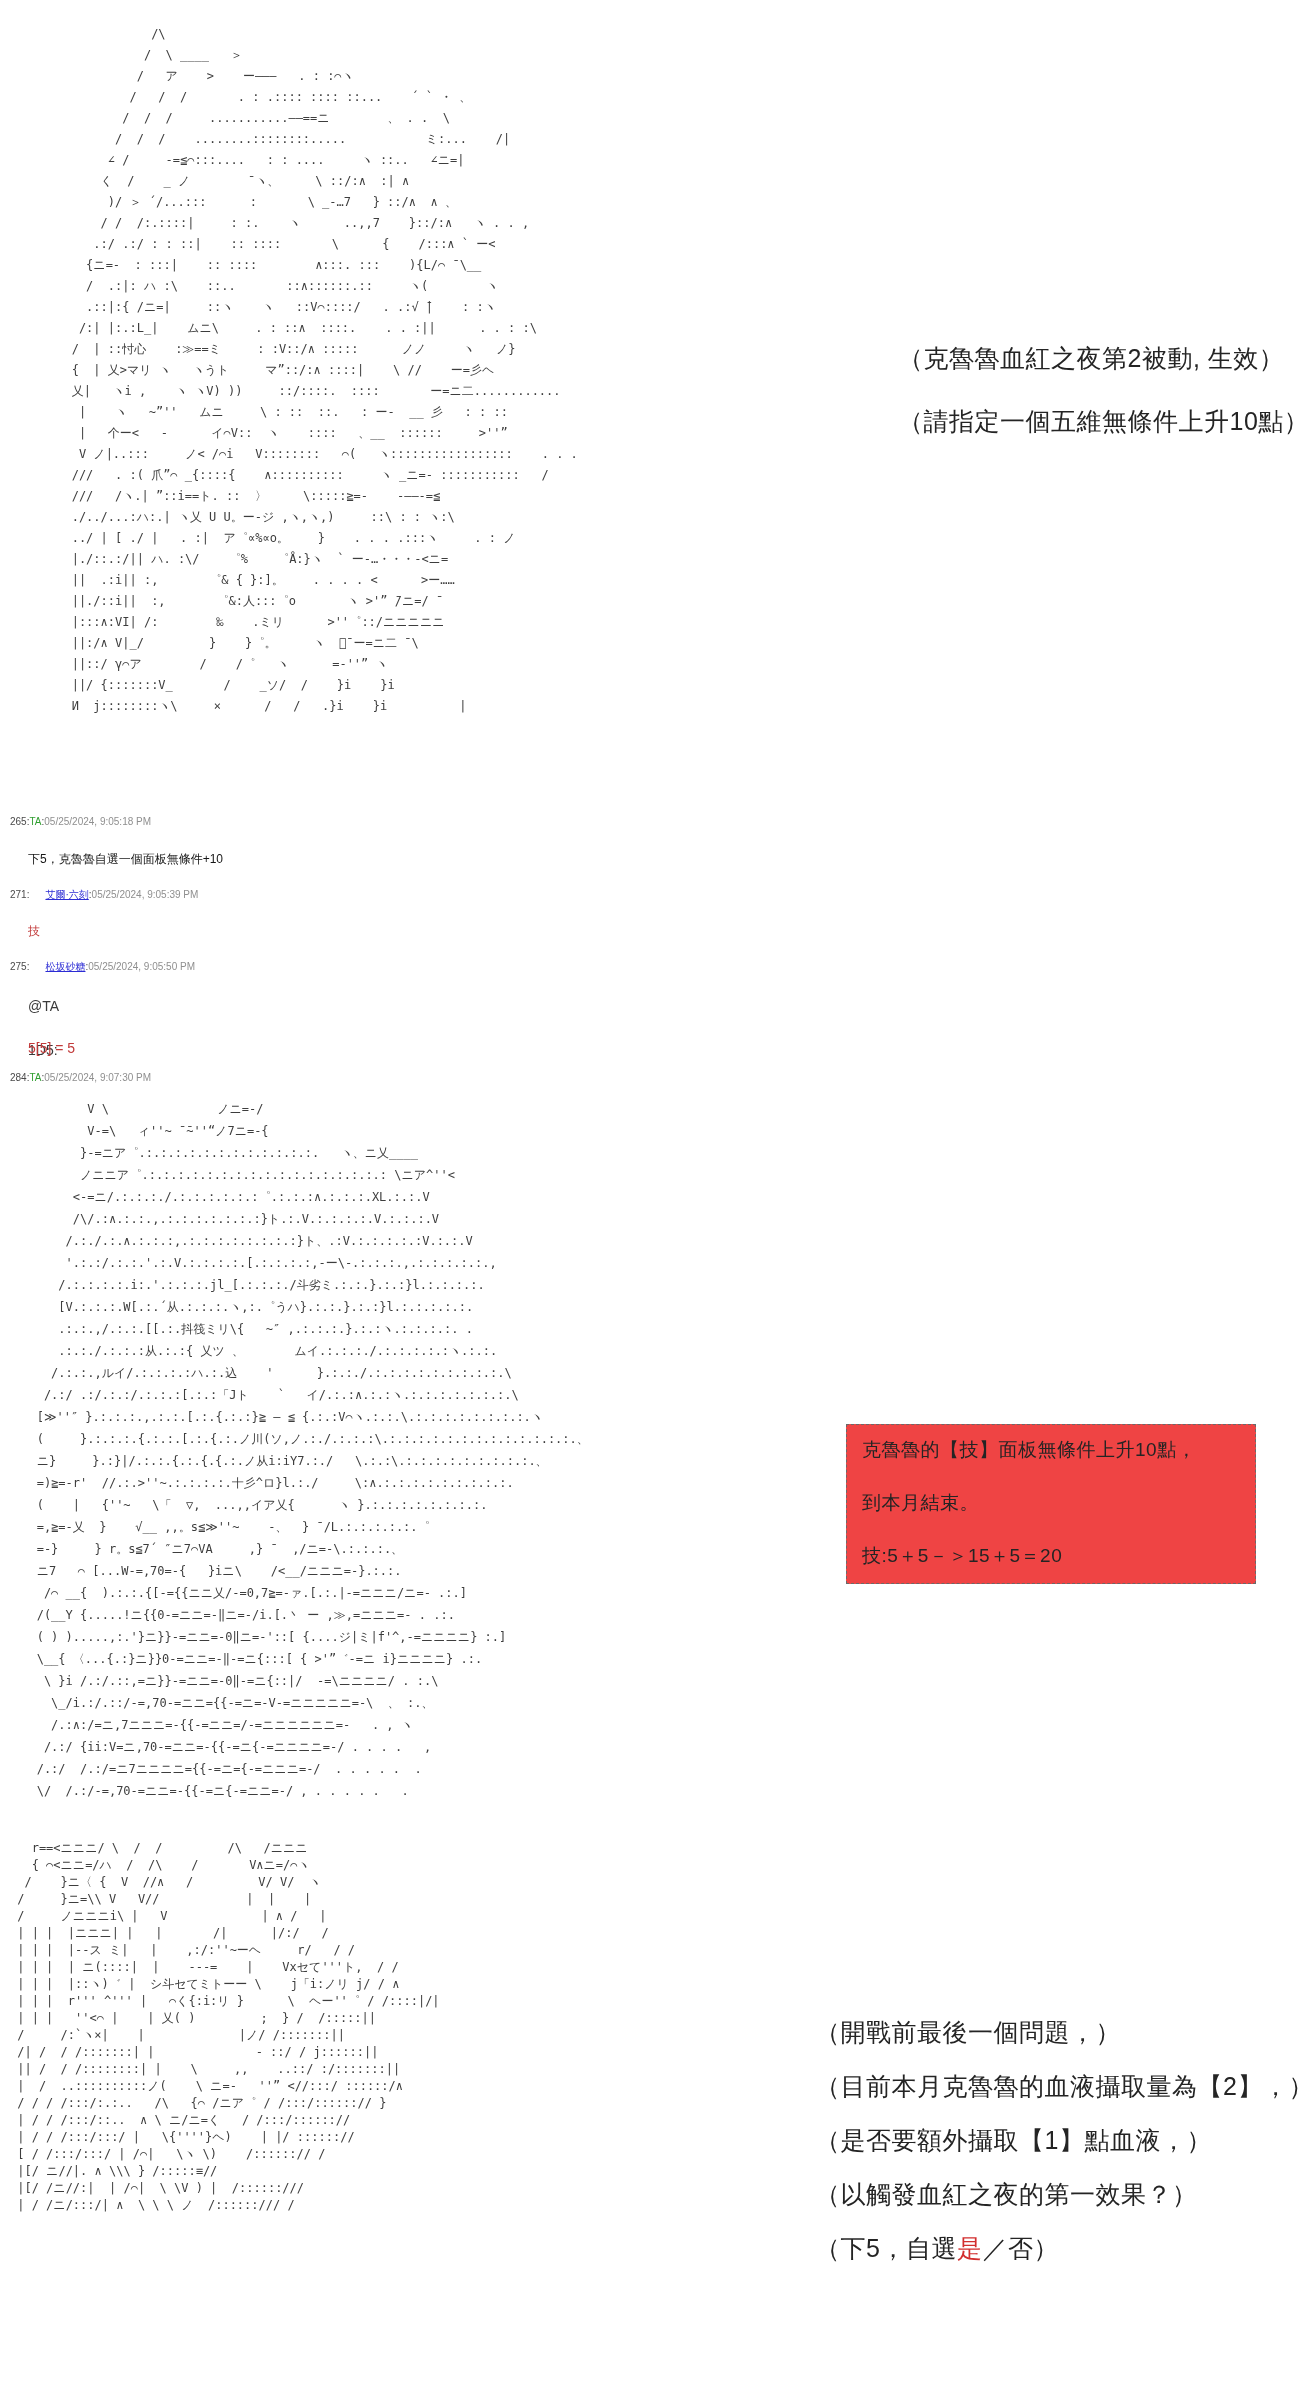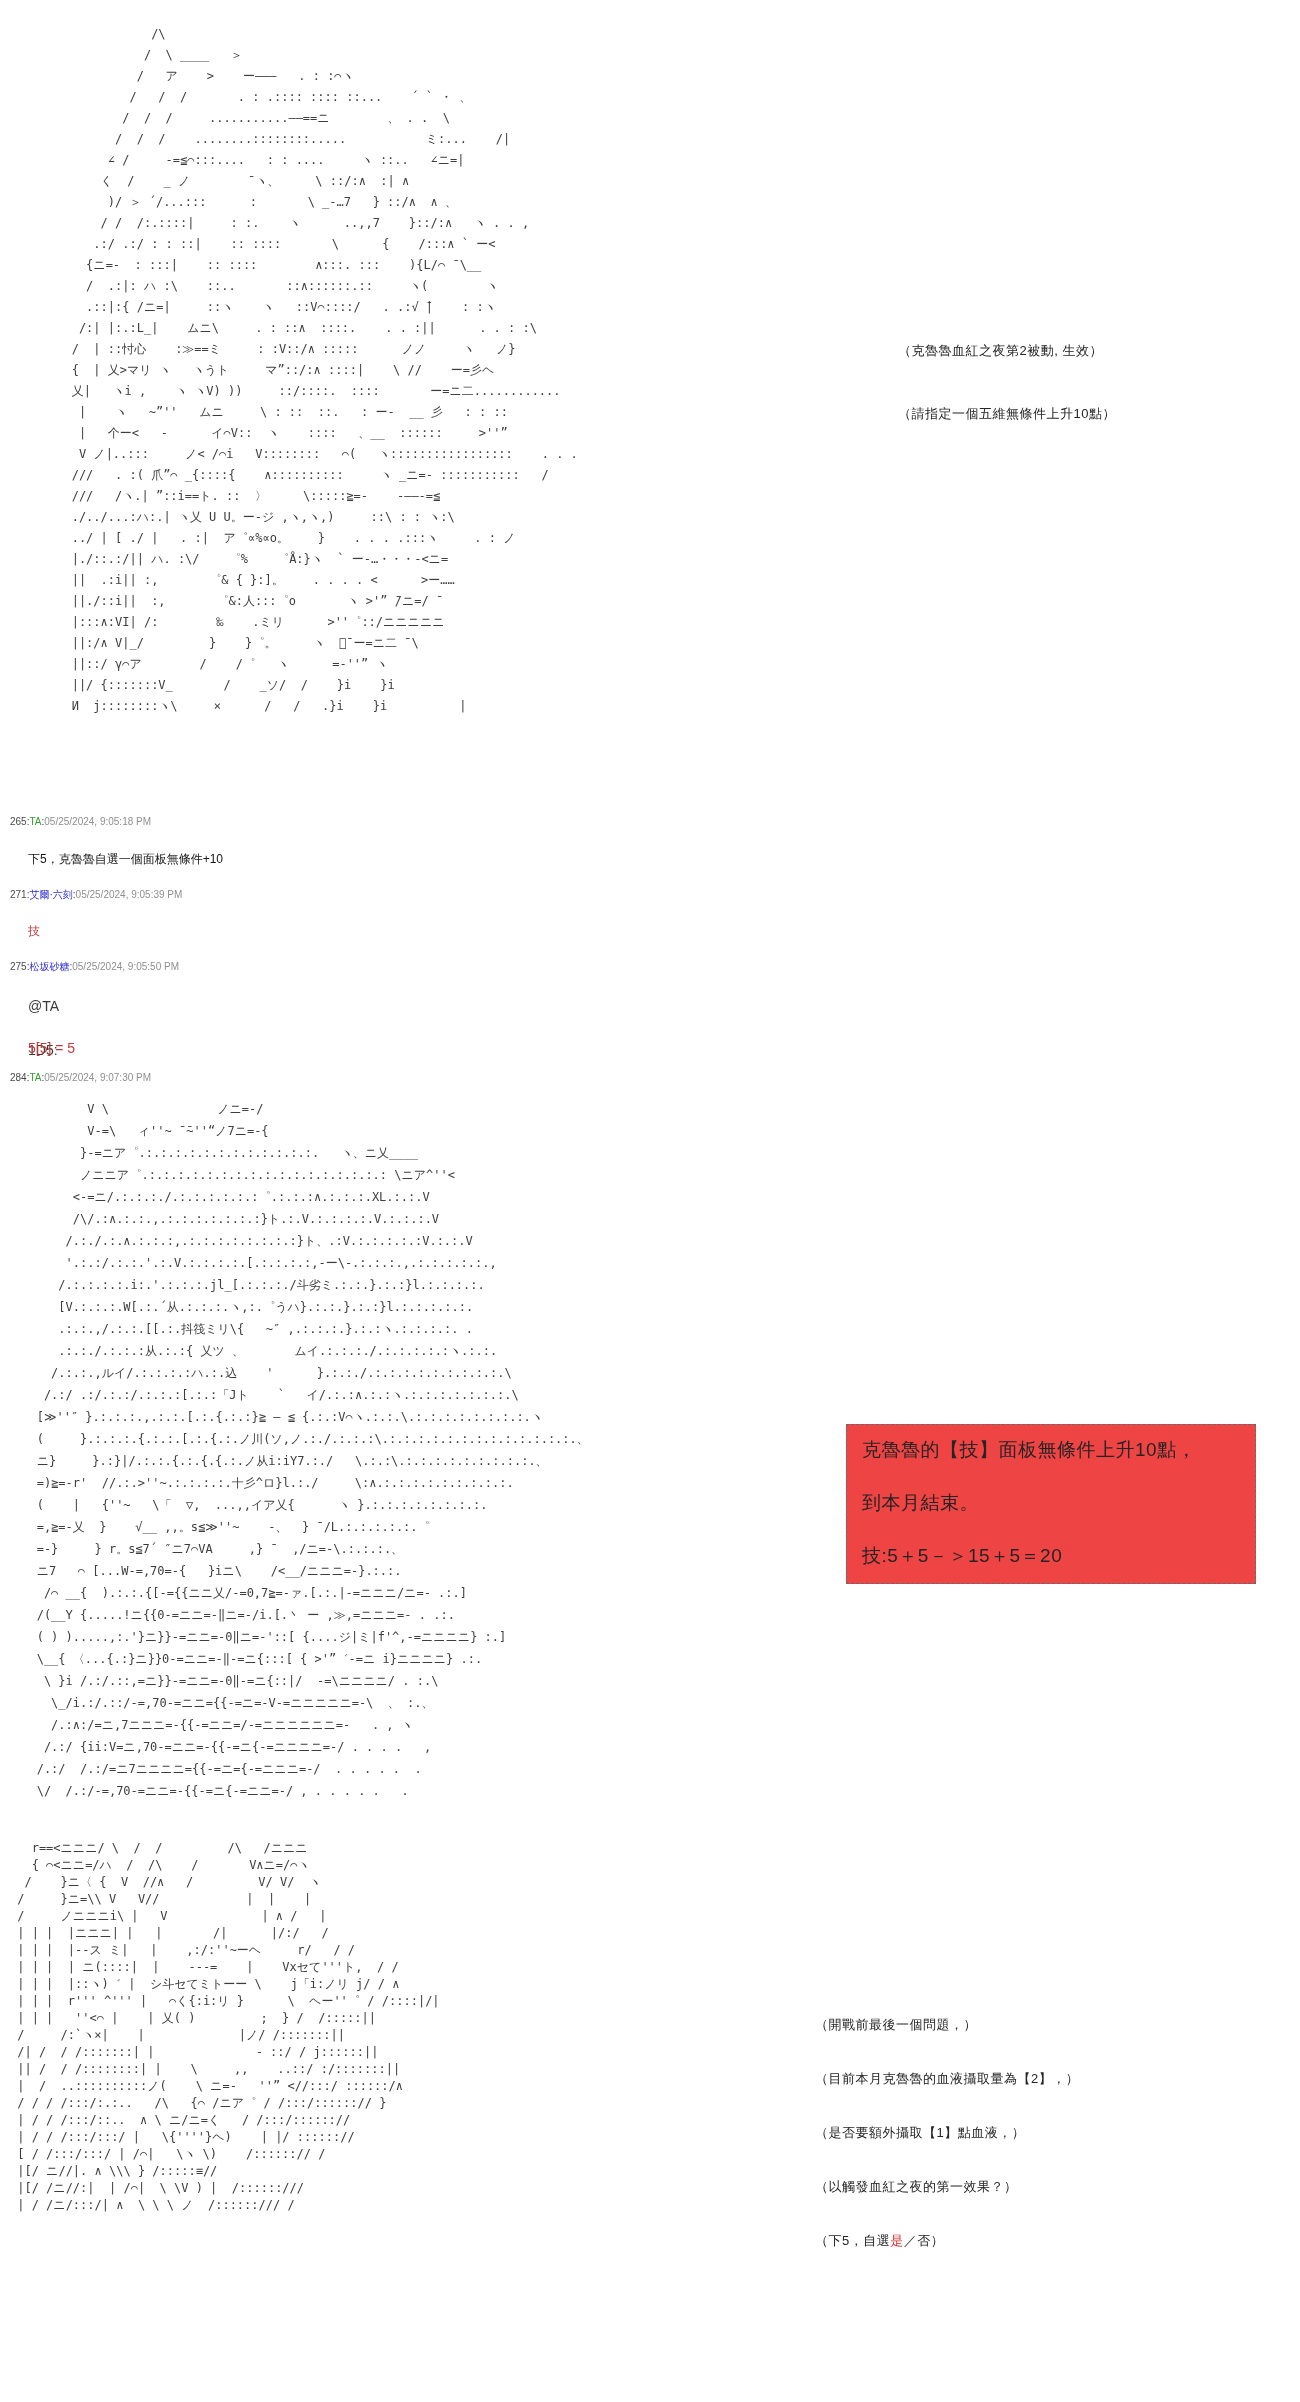--- a/index.html
+++ b/index.html
@@ -3,25 +3,25 @@
 <meta charset="utf-8">
 <style>
   html,body{margin:0;padding:0;background:#ffffff;}
   #canvas{position:relative;width:1300px;height:2402px;background:#ffffff;overflow:hidden;
           font-family:"Liberation Sans",sans-serif;color:#222;}
   .aa{position:absolute;margin:0;font-family:"DejaVu Sans Mono",monospace;
       font-size:12px;color:#3d3d3d;white-space:pre;letter-spacing:0;}
   #aa1{left:50px;top:24px;line-height:21px;}
   #aa2{left:15px;top:1098px;line-height:22px;}
   #aa3{left:10px;top:1840px;line-height:17px;}
-  .note{position:absolute;font-size:13px;color:#242424;letter-spacing:0.5px;white-space:nowrap;}
+  .note{position:absolute;font-size:25px;color:#242424;letter-spacing:0.5px;white-space:nowrap;}
   .meta{position:absolute;font-size:10px;white-space:nowrap;}
   .num{color:#4a4a4a;}
   .author-green{color:#2f9e2f;}
-  .author-link{color:#2c2cd4;cursor:pointer;}
+  .author-link{color:#2c2cd4;text-decoration:underline;cursor:pointer;margin-left:16px;}
   .time{color:#8f8f8f;}
   .post-body{position:absolute;font-size:12px;color:#161616;white-space:nowrap;}
   .dice{position:absolute;font-size:14px;color:#3a3a3a;white-space:nowrap;}
   .red{color:#c23a3a;}
   .bright-red{color:#d22f2f;}
   #result-box{position:absolute;left:846px;top:1424px;width:410px;box-sizing:border-box;
               border:1px dashed #6a6a6a;padding:12px 15px 14px 15px;background:#ef4444;}
   .box-line{font-size:19px;color:#242424;letter-spacing:0.5px;margin-bottom:27px;white-space:nowrap;}
   .box-line:last-child{margin-bottom:0;}
 </style>

